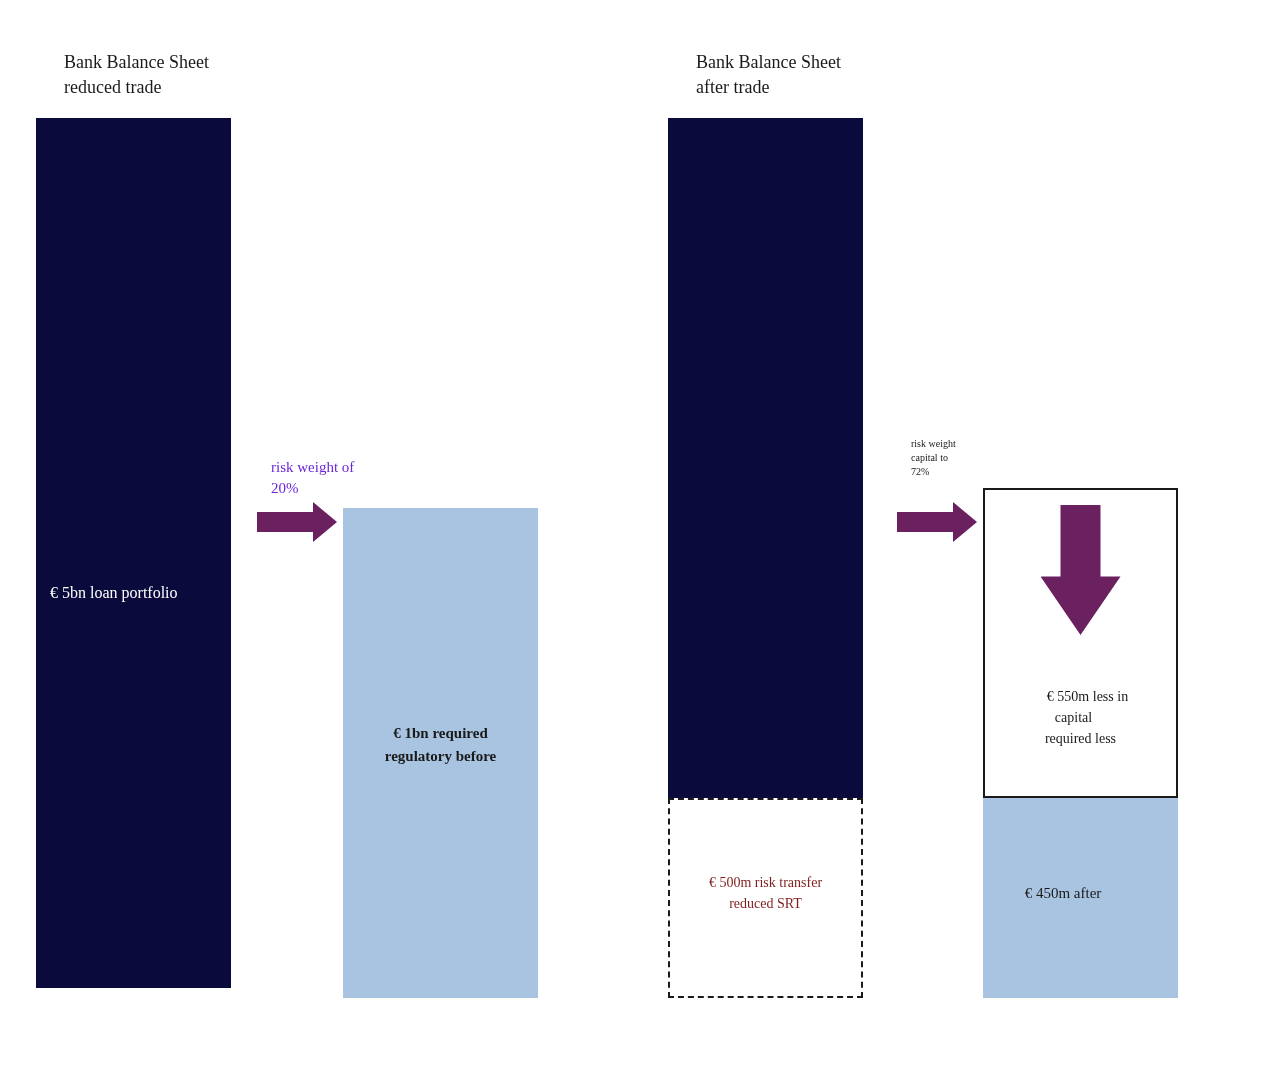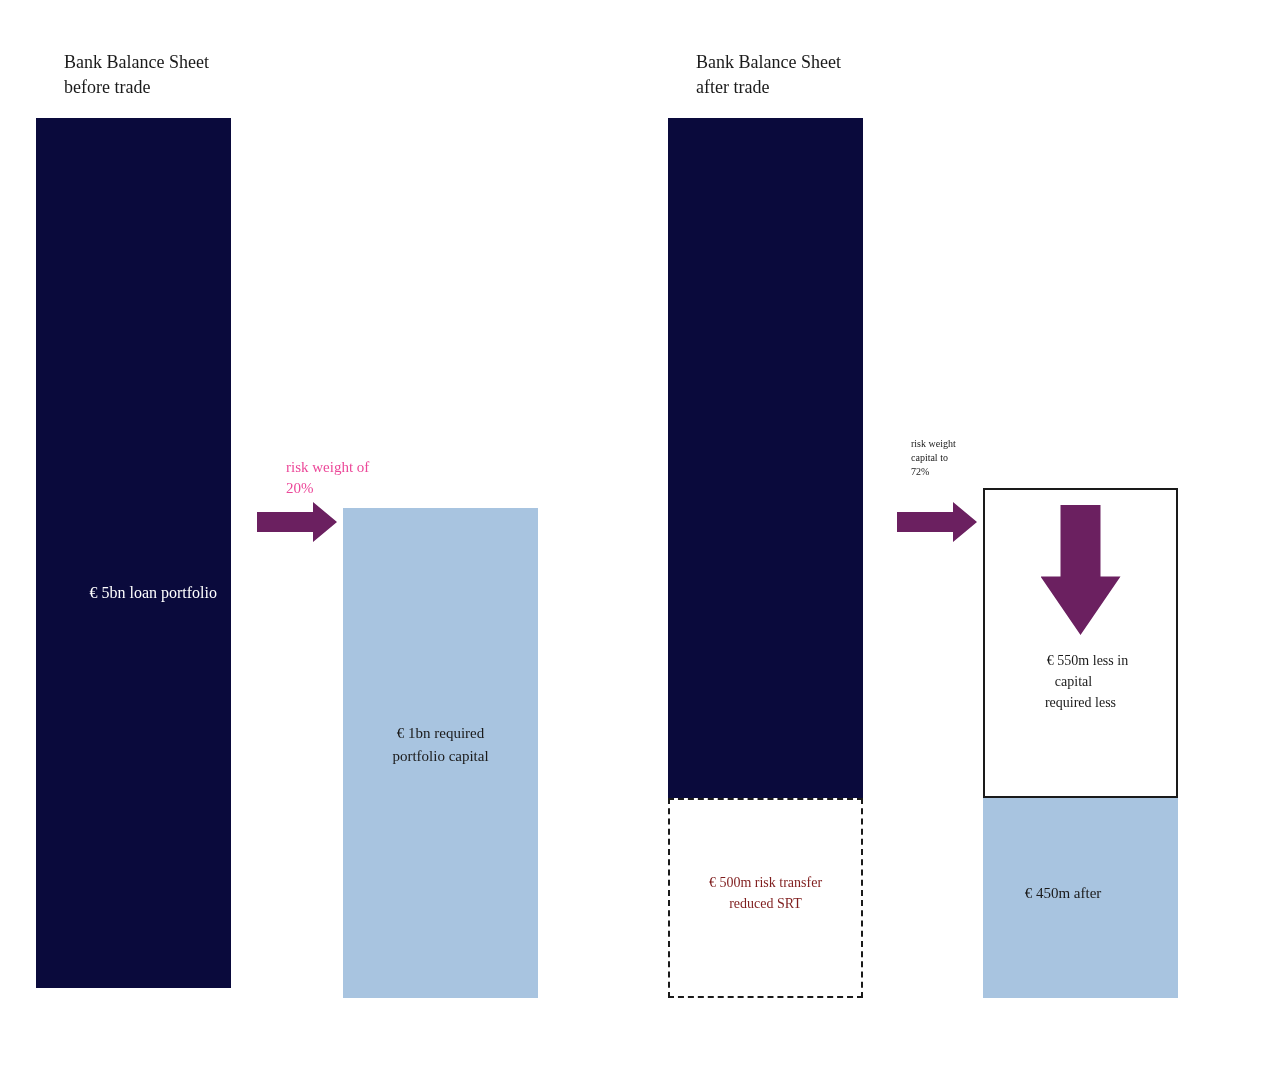--- a/index.html
+++ b/index.html
@@ -35,36 +35,35 @@
       width: 195px;
       height: 870px;
       background-color: #0a0a3c;
     }
 
     .loan-portfolio-label {
       position: absolute;
       top: 540px;
       left: 8px;
       width: 195px;
-      text-align: right;
+      text-align: left;
       color: #ffffff;
       font-size: 16px;
       line-height: 1.4;
     }
 
     
     .risk-weight-before-label {
       position: absolute;
       top: 415px;
       left: 215px;
       font-size: 15px;
-      color: #ec4899;
+      color: #6d28d9;
       line-height: 1.4;
       white-space: nowrap;
-      margin-left: 15px;
     }
 
     
     .arrow-right-before {
       position: absolute;
       top: 460px;
       left: 215px;
     }
 
     .arrow-right-before .arrow-shape {
@@ -86,20 +85,21 @@
 
     .reg-capital-label {
       position: absolute;
       top: 680px;
       left: 315px;
       width: 195px;
       text-align: center;
       color: #1a1a1a;
       font-size: 15px;
       line-height: 1.5;
+      font-weight: bold;
     }
 
     
     .after-title {
       position: absolute;
       top: 8px;
       left: 640px;
       font-size: 18px;
       color: #1a1a1a;
       line-height: 1.4;
@@ -168,20 +168,21 @@
       left: 955px;
       width: 195px;
       height: 310px;
       border: 2.5px solid #1a1a1a;
       background: #ffffff;
       display: flex;
       flex-direction: column;
       align-items: center;
       justify-content: flex-start;
       padding-top: 15px;
+      gap: 36px;
     }
 
     .down-arrow-shape {
       width: 80px;
       height: 130px;
       background-color: #6b2060;
       clip-path: polygon(25% 0%, 75% 0%, 75% 55%, 100% 55%, 50% 100%, 0% 55%, 25% 55%);
       margin-bottom: 15px;
     }
 
@@ -214,39 +215,39 @@
       line-height: 1.5;
     }
   </style>
 </head>
 <body>
 
 <div class="diagram-container">
 
   <div class="before-title">
     <span>Bank Balance Sheet</span><br>
-    <span>before trade</span>
+    <span>reduced trade</span>
   </div>
 
   <div class="loan-portfolio-bar"></div>
   <div class="loan-portfolio-label">€ 5bn loan portfolio</div>
 
   <div class="risk-weight-before-label">
     <span>risk weight of</span><br>
     <span>20%</span>
   </div>
 
   <div class="arrow-right-before">
     <div class="arrow-shape"></div>
   </div>
 
   <div class="reg-capital-bar"></div>
   <div class="reg-capital-label">
     <span>€ 1bn required</span><br>
-    <span>portfolio capital</span>
+    <span>regulatory before</span>
   </div>
 
   <div class="after-title">
     <span>Bank Balance Sheet</span><br>
     <span>after trade</span>
   </div>
 
   <div class="loan-portfolio-after-bar"></div>
 
   <div class="risk-transfer-box"></div>

